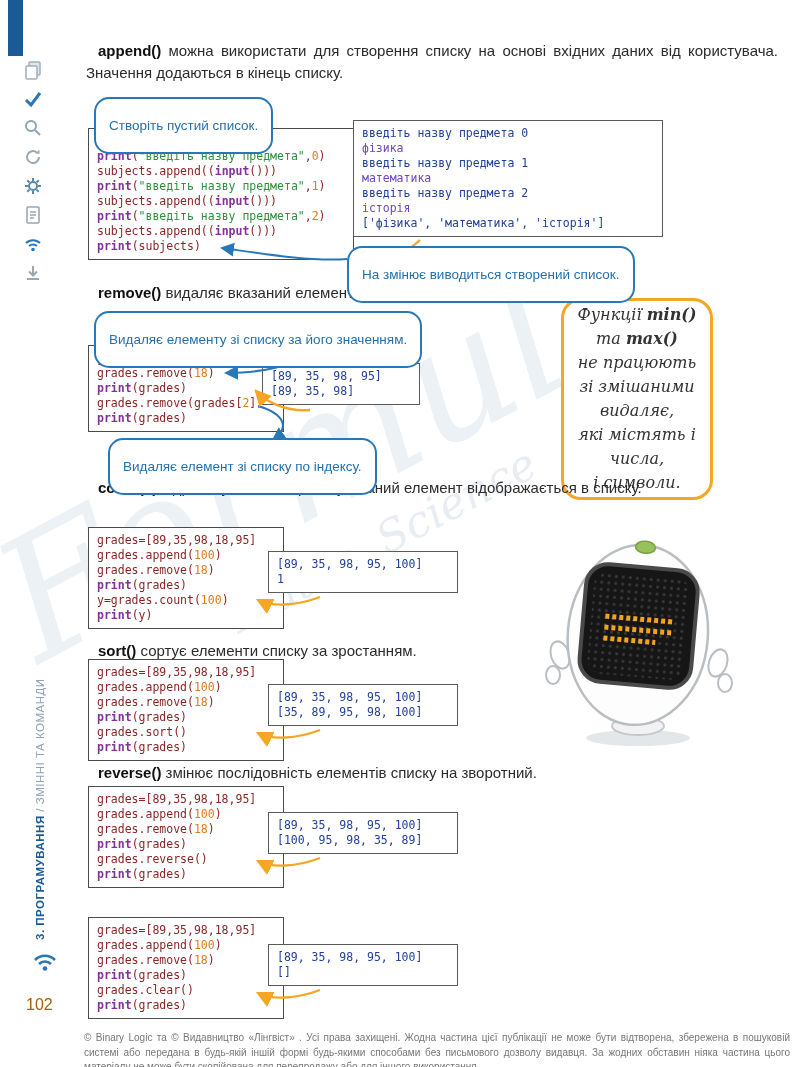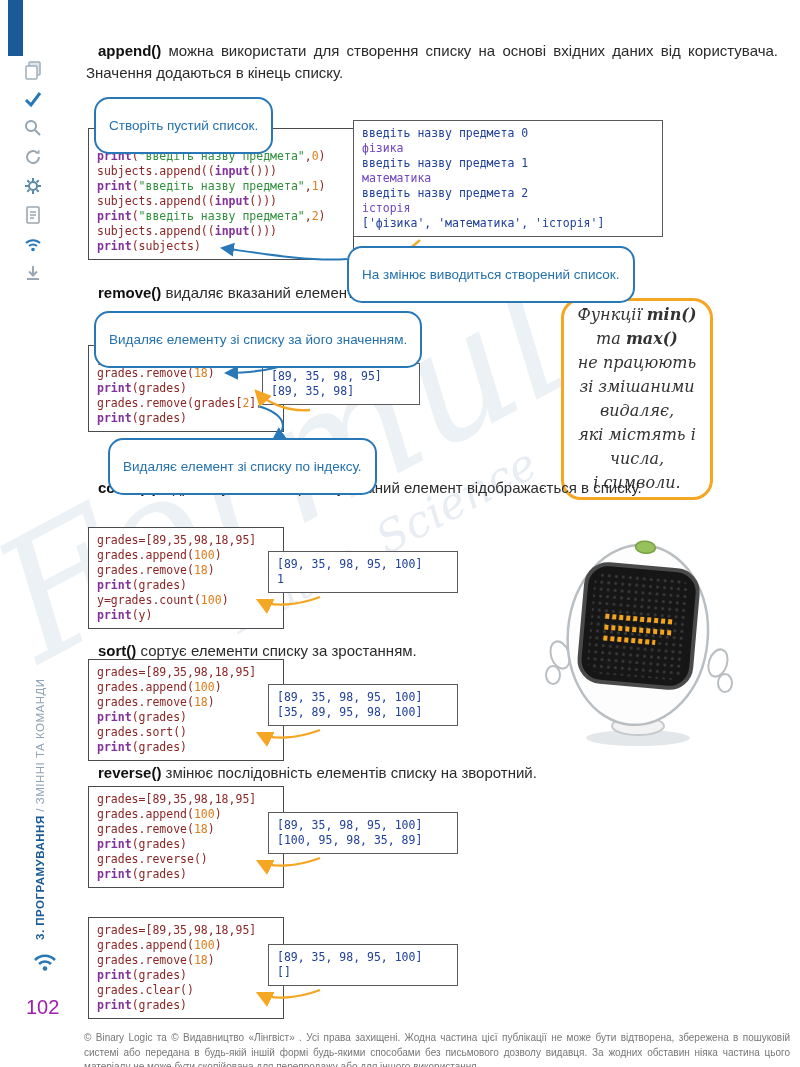--- a/index.html
+++ b/index.html
@@ -7,21 +7,21 @@
         font-family:"Liberation Sans",sans-serif;}
   
   .corner-bar{position:absolute;left:8px;top:0;width:15px;height:56px;background:#1a5a96;z-index:2;}
   .toolbar{position:absolute;left:20px;top:60px;width:26px;z-index:2;display:flex;flex-direction:column;gap:9px;align-items:center;}
   .tool{width:20px;height:20px;display:block;cursor:pointer;}
   .vtext{position:absolute;left:34px;top:940px;width:305px;height:18px;
          transform:rotate(-90deg);transform-origin:0 0;white-space:nowrap;
          font-size:11.5px;letter-spacing:.5px;z-index:2;}
   .vtext .vb{color:#1a5a96;font-weight:bold;}
   .vtext .vr{color:#8fa3b5;}
-  .pagenum{position:absolute;left:26px;top:996px;font-size:20px;color:#a21caf;z-index:2;}
+  .pagenum{position:absolute;left:26px;top:996px;font-size:16px;color:#a16207;z-index:2;}
   .wifi-bottom{position:absolute;left:32px;top:950px;z-index:2;}
   
   .wm{position:absolute;left:-30px;top:310px;width:920px;transform:rotate(-28deg);z-index:0;
       color:rgba(110,145,180,.13);font-family:"DejaVu Serif",serif;font-style:italic;pointer-events:none;}
   .wm1{font-size:168px;line-height:1;}
   .wm2{font-size:44px;margin-left:190px;color:rgba(110,145,180,.16);}
   
   .lead{position:absolute;font-size:15px;line-height:1.45;color:#2b2b2b;text-align:justify;
         text-indent:12px;margin:0;z-index:2;}
   .lead b{color:#101010;margin-top:20px;}

